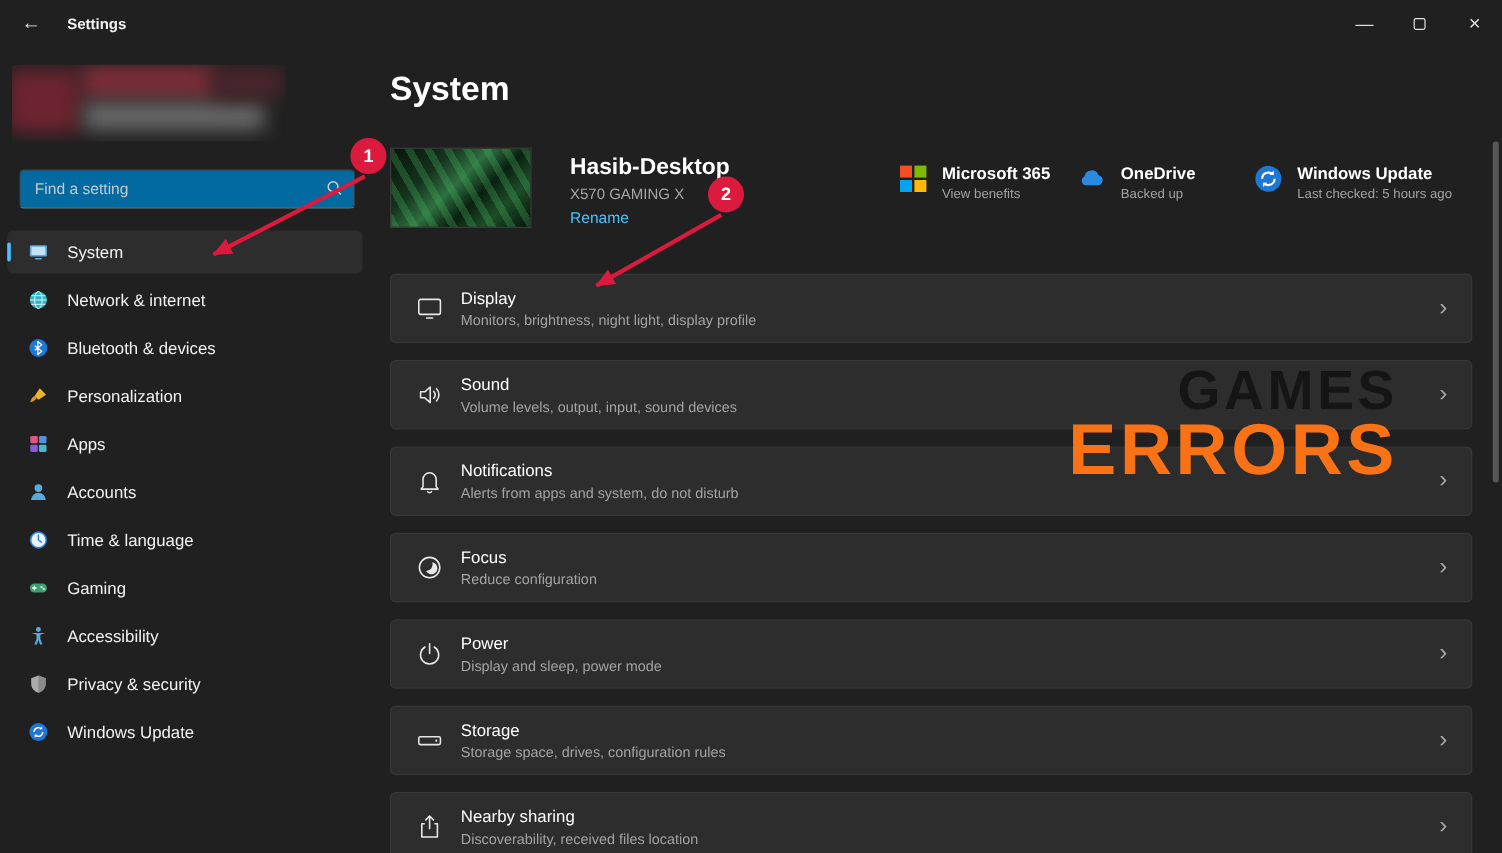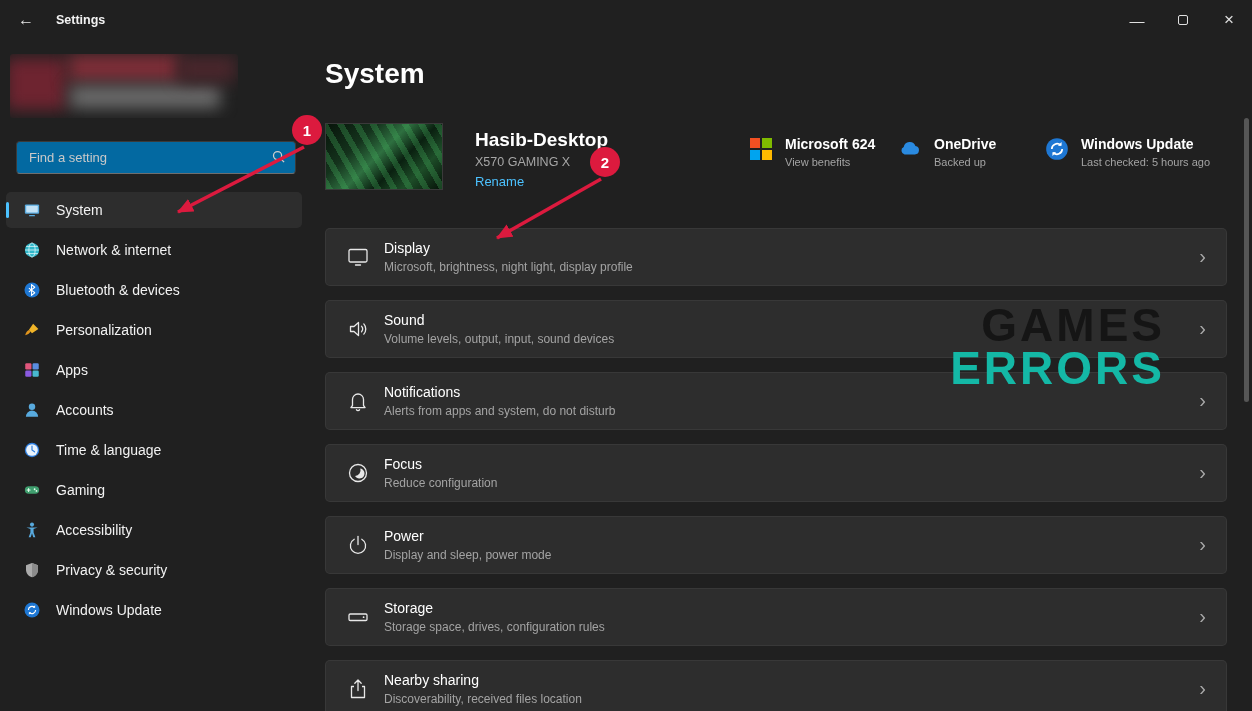--- a/index.html
+++ b/index.html
@@ -83,21 +83,21 @@
   .row-text { margin-left:14px; }
   .row-title { font-size:14px; color:#ffffff; }
   .row-sub { font-size:12px; color:#a3a3a3; margin-top:4px; }
   .row-chevron { position:absolute; right:20px; top:50%; transform:translateY(-54%);
                  font-size:20px; color:#a8a8a8; line-height:1; }
 
   
   .watermark { position:absolute; right:87px; top:304px; text-align:right; z-index:2;
                font-weight:800; letter-spacing:3px; line-height:0.93; pointer-events:none; }
   .wm1 { font-size:46px; color:#151515; }
-  .wm2 { font-size:46px; color:#14b8a6; }
+  .wm2 { font-size:60px; color:#f97316; }
 
   
   .scrollbar { position:absolute; right:3px; top:118px; width:5px; height:284px; background:#565656; border-radius:3px; z-index:6; }
 
   
   .annot-layer { position:absolute; inset:0; z-index:20; pointer-events:none; }
   .badge { position:absolute; width:30px; height:30px; border-radius:50%; background:#dc1a3e;
            display:flex; align-items:center; justify-content:center;
            color:#ffffff; font-size:15px; font-weight:700; z-index:21; }
   .badge-1 { left:292px; top:115px; }
@@ -282,21 +282,21 @@
       <div class="status-card card-ms">
         <span class="sc-icon">
           <span class="ms-grid">
               <span style="background:#f25022;"></span>
               <span style="background:#7fba00;"></span>
               <span style="background:#00a4ef;"></span>
               <span style="background:#ffb900;"></span>
             </span>
         </span>
         <span>
-          <div class="sc-title">Microsoft 624</div>
+          <div class="sc-title">Microsoft 365</div>
           <div class="sc-sub">View benefits</div>
         </span>
       </div>
 
       <div class="status-card card-od">
         <span class="sc-icon">
           <svg width="26" height="26" viewBox="0 0 24 24">
               <path d="M7 17h9.3a3.9 3.9 0 0 0 .7-7.75A5.6 5.6 0 0 0 6.2 10.2 3.6 3.6 0 0 0 7 17z" fill="#2a8ae0"></path>
             </svg>
         </span>
@@ -326,21 +326,21 @@
 
       <div class="row">
         <span class="row-icon">
           <svg width="24" height="24" viewBox="0 0 24 24" fill="none" stroke="#e8e8e8" stroke-width="1.3">
               <rect x="3" y="4.5" width="18" height="12.5" rx="1.5"></rect>
               <path d="M9.5 20h5" stroke-linecap="round"></path>
             </svg>
         </span>
         <span class="row-text">
           <div class="row-title">Display</div>
-          <div class="row-sub">Microsoft, brightness, night light, display profile</div>
+          <div class="row-sub">Monitors, brightness, night light, display profile</div>
         </span>
         <span class="row-chevron">›</span>
       </div>
 
       <div class="row">
         <span class="row-icon">
           <svg width="24" height="24" viewBox="0 0 24 24" fill="none" stroke="#e8e8e8" stroke-width="1.3">
               <path d="M4.5 9.5v5h3.5l4.5 4V5.5l-4.5 4z" stroke-linejoin="round"></path>
               <path d="M15.5 9.2a4.3 4.3 0 0 1 0 5.6" stroke-linecap="round"></path>
               <path d="M17.8 6.9a7.6 7.6 0 0 1 0 10.2" stroke-linecap="round"></path>

